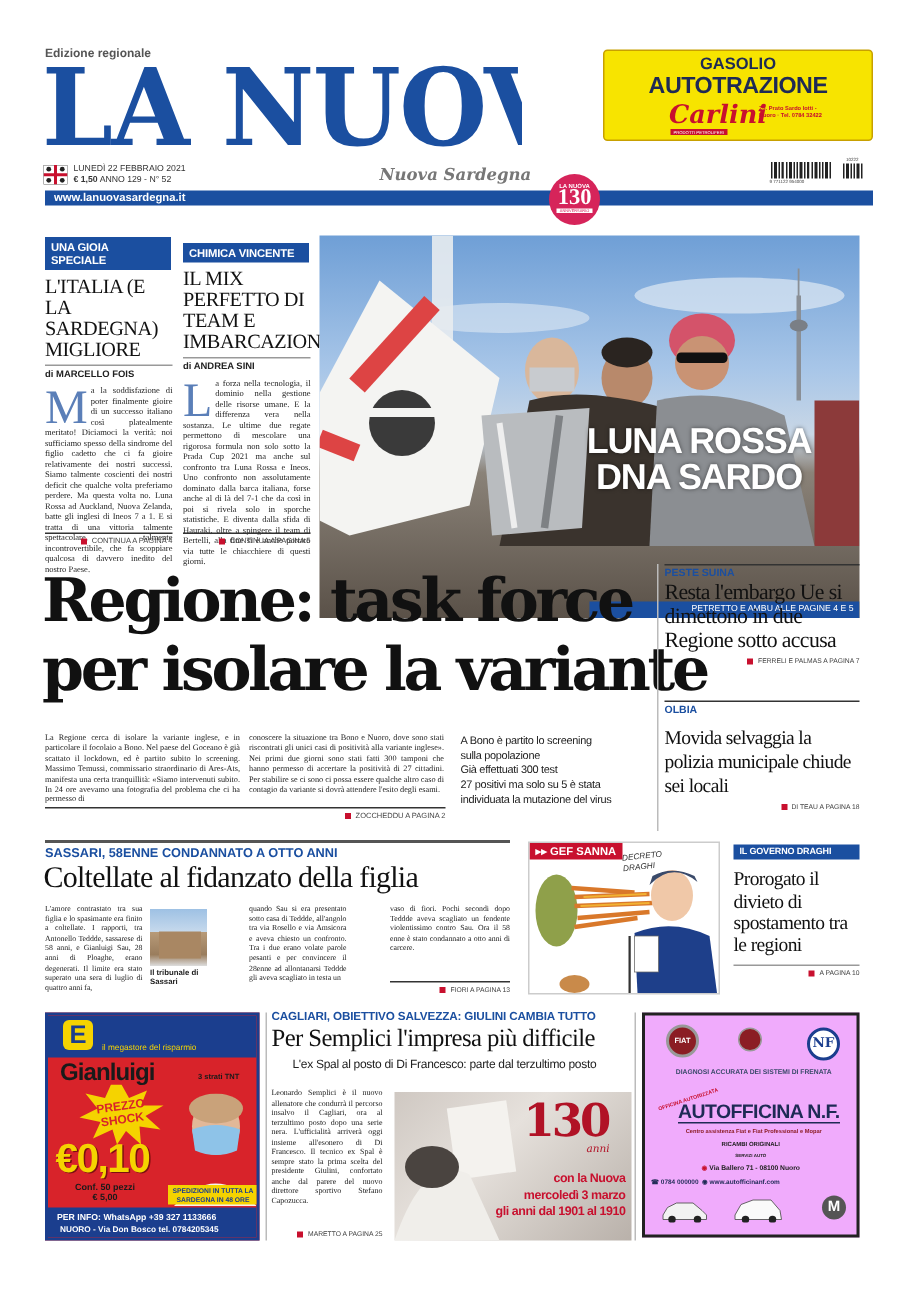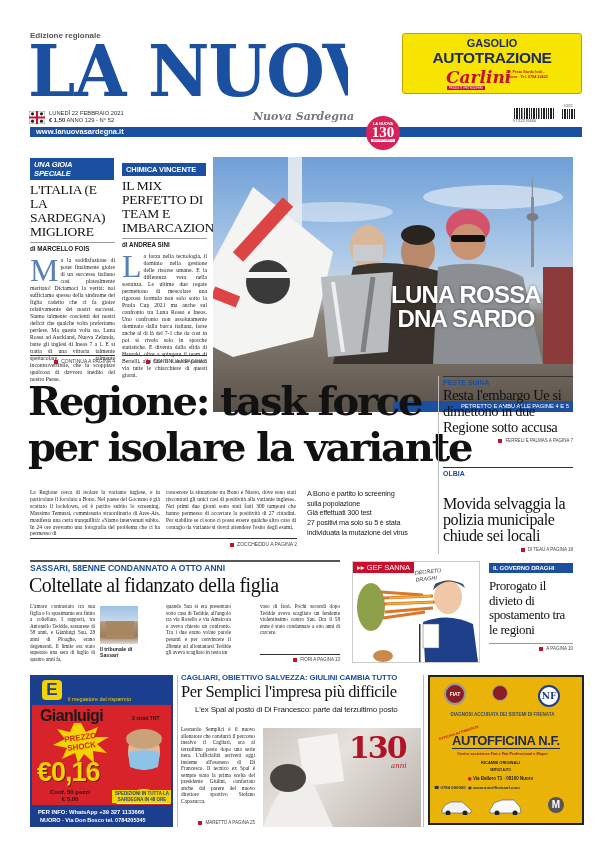--- a/index.html
+++ b/index.html
@@ -87,21 +87,21 @@
         <rect x="57" y="5" width="1" height="10"></rect>
         <rect x="59" y="5" width="2" height="10"></rect>
         <rect x="62" y="5" width="1" height="10"></rect>
     </g>
   </svg>
   <span class="sans" style="position:absolute;left:1px;top:15px;font-size:3px;color:#444;">9 771122 954000</span>
   <span class="sans" style="position:absolute;left:52px;top:0px;font-size:3px;color:#444;">10222</span>
 </div>
 
 <div class="abs" style="left:30px;top:158px;width:85px;height:208px;">
-  <div class="kicker" style="display:inline-block;width:84px;font-style:italic;">UNA GIOIA SPECIALE</div>
+  <div class="kicker" style="display:inline-block;width:84px;">UNA GIOIA SPECIALE</div>
   <div style="font-family:'Liberation Serif',serif;font-size:13.5px;line-height:14px;color:#111;margin-top:3px;text-transform:uppercase;letter-spacing:-0.3px;">L'ITALIA (E LA SARDEGNA) MIGLIORE</div>
   <div class="thinrule" style="margin-top:3px;"></div>
   <div class="sans" style="font-size:6.3px;font-weight:bold;margin-top:2px;color:#222;">di MARCELLO FOIS</div>
   <div style="margin-top:5px;position:relative;">
     <span style="float:left;font-family:'Liberation Serif',serif;font-size:32px;line-height:26px;color:#5b7fb8;margin-right:2px;">M</span>
     <div class="body-text" style="font-size:5.7px;line-height:7px;">a la soddisfazione di poter finalmente gioire di un successo italiano così platealmente meritato! Diciamoci la verità: noi sufficiamo spesso della sindrome del figlio cadetto che ci fa gioire relativamente dei nostri successi. Siamo talmente coscienti dei nostri deficit che qualche volta preferiamo perdere. Ma questa volta no. Luna Rossa ad Auckland, Nuova Zelanda, batte gli inglesi di Ineos 7 a 1. E si tratta di una vittoria talmente spettacolare, talmente incontrovertibile, che fa scoppiare qualcosa di davvero inedito del nostro Paese.</div>
   </div>
   <div class="rule" style="position:absolute;left:0;right:0;top:197px;"></div>
   <div class="ref" style="position:absolute;right:0;top:200px;">CONTINUA A PAGINA 4</div>
 </div>
@@ -182,21 +182,21 @@
 
 <div class="abs" style="left:443px;top:376px;width:130px;">
   <div class="rule"></div>
   <div class="kicker-text" style="font-size:7px;margin-top:2px;">PESTE SUINA</div>
   <div style="font-family:'Liberation Serif',serif;font-size:14.5px;line-height:16px;color:#111;letter-spacing:-0.4px;margin-top:1px;">Resta l'embargo Ue si dimettono in due Regione sotto accusa</div>
   <div class="ref" style="margin-top:3px;font-size:4.5px;">FERRELI E PALMAS A PAGINA 7</div>
 </div>
 <div class="abs" style="left:443px;top:467px;width:130px;">
   <div class="rule"></div>
   <div class="kicker-text" style="font-size:7px;margin-top:2px;">OLBIA</div>
-  <div style="font-family:'Liberation Serif',serif;font-size:16px;line-height:16px;color:#111;letter-spacing:-0.4px;margin-top:19px;">Movida selvaggia la polizia municipale chiude sei locali</div>
+  <div style="font-family:'Liberation Serif',serif;font-size:13px;line-height:16px;color:#111;letter-spacing:-0.4px;margin-top:7px;">Movida selvaggia la polizia municipale chiude sei locali</div>
   <div class="ref" style="margin-top:3px;font-size:4.5px;">DI TEAU A PAGINA 18</div>
 </div>
 
 <div class="abs rule" style="left:30px;top:560px;width:310px;height:1.5px;background:#555;"></div>
 <div class="abs kicker-text" style="left:30px;top:563px;font-size:8.5px;">SASSARI, 58ENNE CONDANNATO A OTTO ANNI</div>
 <div class="abs" style="left:29px;top:574px;font-family:'Liberation Serif',serif;font-size:20px;line-height:22px;letter-spacing:-0.5px;color:#111;white-space:nowrap;">Coltellate al fidanzato della figlia</div>
 
 <div class="abs body-text" style="left:30px;top:603px;width:65px;font-size:5.2px;line-height:6.6px;">L'amore contrastato tra sua figlia e lo spasimante era finito a coltellate. I rapporti, tra Antonello Teddde, sassarese di 58 anni, e Gianluigi Sau, 28 anni di Ploaghe, erano degenerati. Il limite era stato superato una sera di luglio di quattro anni fa,</div>
 <div class="abs" style="left:100px;top:606px;width:38px;height:38px;background:linear-gradient(180deg,#9ec1e4 0%,#c6d9ec 40%,#b79a78 41%,#9a7d5d 80%,#ddd 100%);">
   <div style="position:absolute;left:6px;top:15px;width:28px;height:18px;background:#a98763;"></div>
@@ -221,21 +221,21 @@
       <path d="M34,42 L80,40"></path>
         <path d="M36,36 L78,34"></path>
     </g>
     <path d="M72,100 L70,60 Q95,50 120,62 L125,100 Z" fill="#1e3f8a"></path>
     <ellipse cx="95" cy="35" rx="14" ry="17" fill="#f0c8a8"></ellipse>
     <path d="M80,28 Q95,12 112,26 L110,22 Q95,15 82,22 Z" fill="#3a4a6a"></path>
     <rect x="70" y="62" width="16" height="24" fill="#fff" stroke="#666" stroke-width="0.5"></rect>
     <rect x="66" y="62" width="1.5" height="38" fill="#333"></rect>
     <ellipse cx="30" cy="94" rx="10" ry="6" fill="#c98a4a"></ellipse>
   </svg>
-  <div class="sans" style="position:absolute;left:0;top:0;background:#c8102e;color:#fff;font-size:7.5px;font-weight:normal;padding:1px 4px;">
+  <div class="sans" style="position:absolute;left:0;top:0;background:#c8102e;color:#fff;font-size:7.5px;font-weight:bold;padding:1px 4px;">
     <span>▸▸ </span><span>GEF SANNA</span>
   </div>
   <div class="sans" style="position:absolute;left:62px;top:6px;width:34px;font-size:5.5px;line-height:6.5px;color:#333;font-style:italic;transform:rotate(-6deg);">DECRETO DRAGHI</div>
 </div>
 
 <div class="abs" style="left:489px;top:563px;width:84px;">
   <div class="kicker" style="display:block;font-size:6px;">IL GOVERNO DRAGHI</div>
   <div style="font-family:'Liberation Serif',serif;font-size:13px;line-height:14.5px;color:#111;letter-spacing:-0.4px;margin-top:6px;">Prorogato il divieto di spostamento tra le regioni</div>
   <div class="thinrule" style="margin-top:6px;"></div>
   <div class="ref" style="margin-top:2px;font-size:4.5px;">A PAGINA 10</div>
@@ -254,21 +254,21 @@
         <path d="M12,24 Q28,18 44,24 L42,38 Q28,44 14,38 Z" fill="#8ec3e8"></path>
         <path d="M0,75 Q28,45 55,75 Z" fill="#f6f3ee"></path>
       </svg>
   </div>
   <div style="position:absolute;left:20px;top:46px;width:58px;height:40px;">
     <svg width="58" height="40" viewBox="0 0 58 40">
         <polygon points="29,0 34,9 46,4 42,14 57,14 45,21 55,30 41,28 42,40 32,31 26,40 23,30 10,36 15,25 1,22 13,16 5,6 18,9 22,0" fill="#f5d300"></polygon>
       </svg>
     <div class="sans" style="position:absolute;left:12px;top:10px;width:34px;text-align:center;font-weight:bold;font-size:8px;line-height:9px;color:#d8232a;transform:rotate(-8deg);">PREZZO SHOCK</div>
   </div>
-  <div class="sans" style="position:absolute;left:5px;top:80px;font-weight:bold;font-size:27px;color:#f5d300;letter-spacing:-1px;text-shadow:1px 1px 0 #7a1010;">€0,16</div>
+  <div class="sans" style="position:absolute;left:5px;top:80px;font-weight:bold;font-size:27px;color:#f5d300;letter-spacing:-1px;text-shadow:1px 1px 0 #7a1010;">€0,10</div>
   <div class="sans" style="position:absolute;left:16px;top:112px;width:44px;text-align:center;font-weight:bold;font-size:6px;line-height:7px;color:#1a1a1a;">Conf. 50 pezzi € 5,00</div>
   <div class="sans" style="position:absolute;left:80px;top:113px;width:60px;background:#f5d300;text-align:center;font-weight:bold;font-size:4.5px;line-height:5.5px;color:#1b3e8e;padding:1px;">SPEDIZIONI IN TUTTA LA SARDEGNA IN 48 ORE</div>
   <div style="position:absolute;left:0;bottom:0;width:100%;height:20px;background:#1b3e8e;"></div>
   <div class="sans" style="position:absolute;left:6px;bottom:10px;font-weight:bold;font-size:5.8px;color:#fff;white-space:nowrap;">PER INFO: WhatsApp +39 327 1133666</div>
   <div class="sans" style="position:absolute;left:8px;bottom:2px;font-weight:bold;font-size:5.5px;color:#fff;white-space:nowrap;">NUORO - Via Don Bosco tel. 0784205345</div>
 </div>
 
 <div class="abs vrule" style="left:177px;top:675px;height:152px;"></div>
 
 <div class="abs kicker-text" style="left:181px;top:673px;font-size:7.8px;letter-spacing:-0.1px;white-space:nowrap;">CAGLIARI, OBIETTIVO SALVEZZA: GIULINI CAMBIA TUTTO</div>
@@ -278,25 +278,30 @@
 <div class="abs ref" style="left:181px;top:820px;width:74px;font-size:4.5px;">MARETTO A PAGINA 25</div>
 
 <div class="abs" style="left:263px;top:728px;width:158px;height:99px;background:linear-gradient(135deg,#cfc8c2 0%,#e6e1dc 40%,#b9b1aa 100%);overflow:hidden;">
   <svg width="158" height="99" viewBox="0 0 158 99" style="position:absolute;left:0;top:0;">
     <rect x="38" y="8" width="40" height="48" fill="#f4f2ee" transform="rotate(-8 58 32)"></rect>
     <path d="M0,99 Q20,40 50,55 L70,99 Z" fill="#f0eeea"></path>
     <ellipse cx="25" cy="50" rx="18" ry="14" fill="#4a4440"></ellipse>
   </svg>
   <div style="position:absolute;left:86px;top:2px;font-family:'DejaVu Serif',serif;font-weight:bold;font-size:30px;color:#b11226;letter-spacing:-2px;">130</div>
   <div style="position:absolute;left:128px;top:34px;font-family:'DejaVu Serif',serif;font-style:italic;font-size:7px;color:#b11226;">anni</div>
+  <div class="sans" style="position:absolute;right:4px;top:52px;width:120px;text-align:right;font-weight:bold;color:#c8102e;font-size:8.3px;line-height:11px;letter-spacing:-0.3px;">
+    <div>con la Nuova</div>
+    <div>mercoledì 3 marzo</div>
+    <div>gli anni dal 1901 al 1910</div>
+  </div>
 </div>
 
 <div class="abs vrule" style="left:423px;top:675px;height:152px;"></div>
 
-<div class="abs" style="left:428px;top:675px;width:156px;height:150px;background:#eab308;border:2px solid #222;overflow:hidden;">
+<div class="abs" style="left:428px;top:675px;width:145px;height:150px;background:#f0abfc;border:2px solid #222;overflow:hidden;">
   <div style="position:absolute;left:14px;top:6px;width:22px;height:22px;border-radius:50%;background:#8b1d24;border:2px solid #999;color:#fff;font-family:'Liberation Sans',sans-serif;font-size:5px;line-height:18px;text-align:center;font-weight:bold;">FIAT</div>
   <div style="position:absolute;left:62px;top:8px;width:16px;height:16px;border-radius:50%;background:#8b1d24;border:1.5px solid #999;"></div>
   <div style="position:absolute;left:108px;top:8px;width:22px;height:22px;border-radius:50%;background:#fff;border:2px solid #1b3e8e;color:#1b3e8e;font-family:'DejaVu Serif',serif;font-weight:bold;font-size:9px;line-height:18px;text-align:center;">NF</div>
   <div class="sans" style="position:absolute;left:4px;top:35px;width:137px;font-size:4.5px;font-weight:bold;color:#3a4a6a;text-align:center;">DIAGNOSI ACCURATA DEI SISTEMI DI FRENATA</div>
   <div class="sans" style="position:absolute;left:8px;top:54px;font-size:3.5px;font-weight:bold;color:#c8102e;transform:rotate(-18deg);">OFFICINA AUTORIZZATA</div>
   <div class="sans" style="position:absolute;left:22px;top:56px;font-weight:bold;font-size:13px;color:#1e2a55;letter-spacing:-0.4px;border-bottom:1.5px solid #1e2a55;">AUTOFFICINA N.F.</div>
   <div class="sans" style="position:absolute;left:4px;top:75px;width:137px;text-align:center;font-weight:bold;font-size:3.8px;color:#8b1d24;">Centro assistenza Fiat e Fiat Professional e Mopar</div>
   <div class="sans" style="position:absolute;left:0;top:83px;width:141px;text-align:center;font-weight:bold;font-size:4px;color:#222;">RICAMBI ORIGINALI</div>
   <div class="sans" style="position:absolute;left:0;top:91px;width:141px;text-align:center;font-weight:bold;font-size:3px;color:#222;">SERVIZI AUTO</div>
   <div class="sans" style="position:absolute;left:0;top:99px;width:141px;text-align:center;font-weight:bold;font-size:4.5px;color:#222;">

